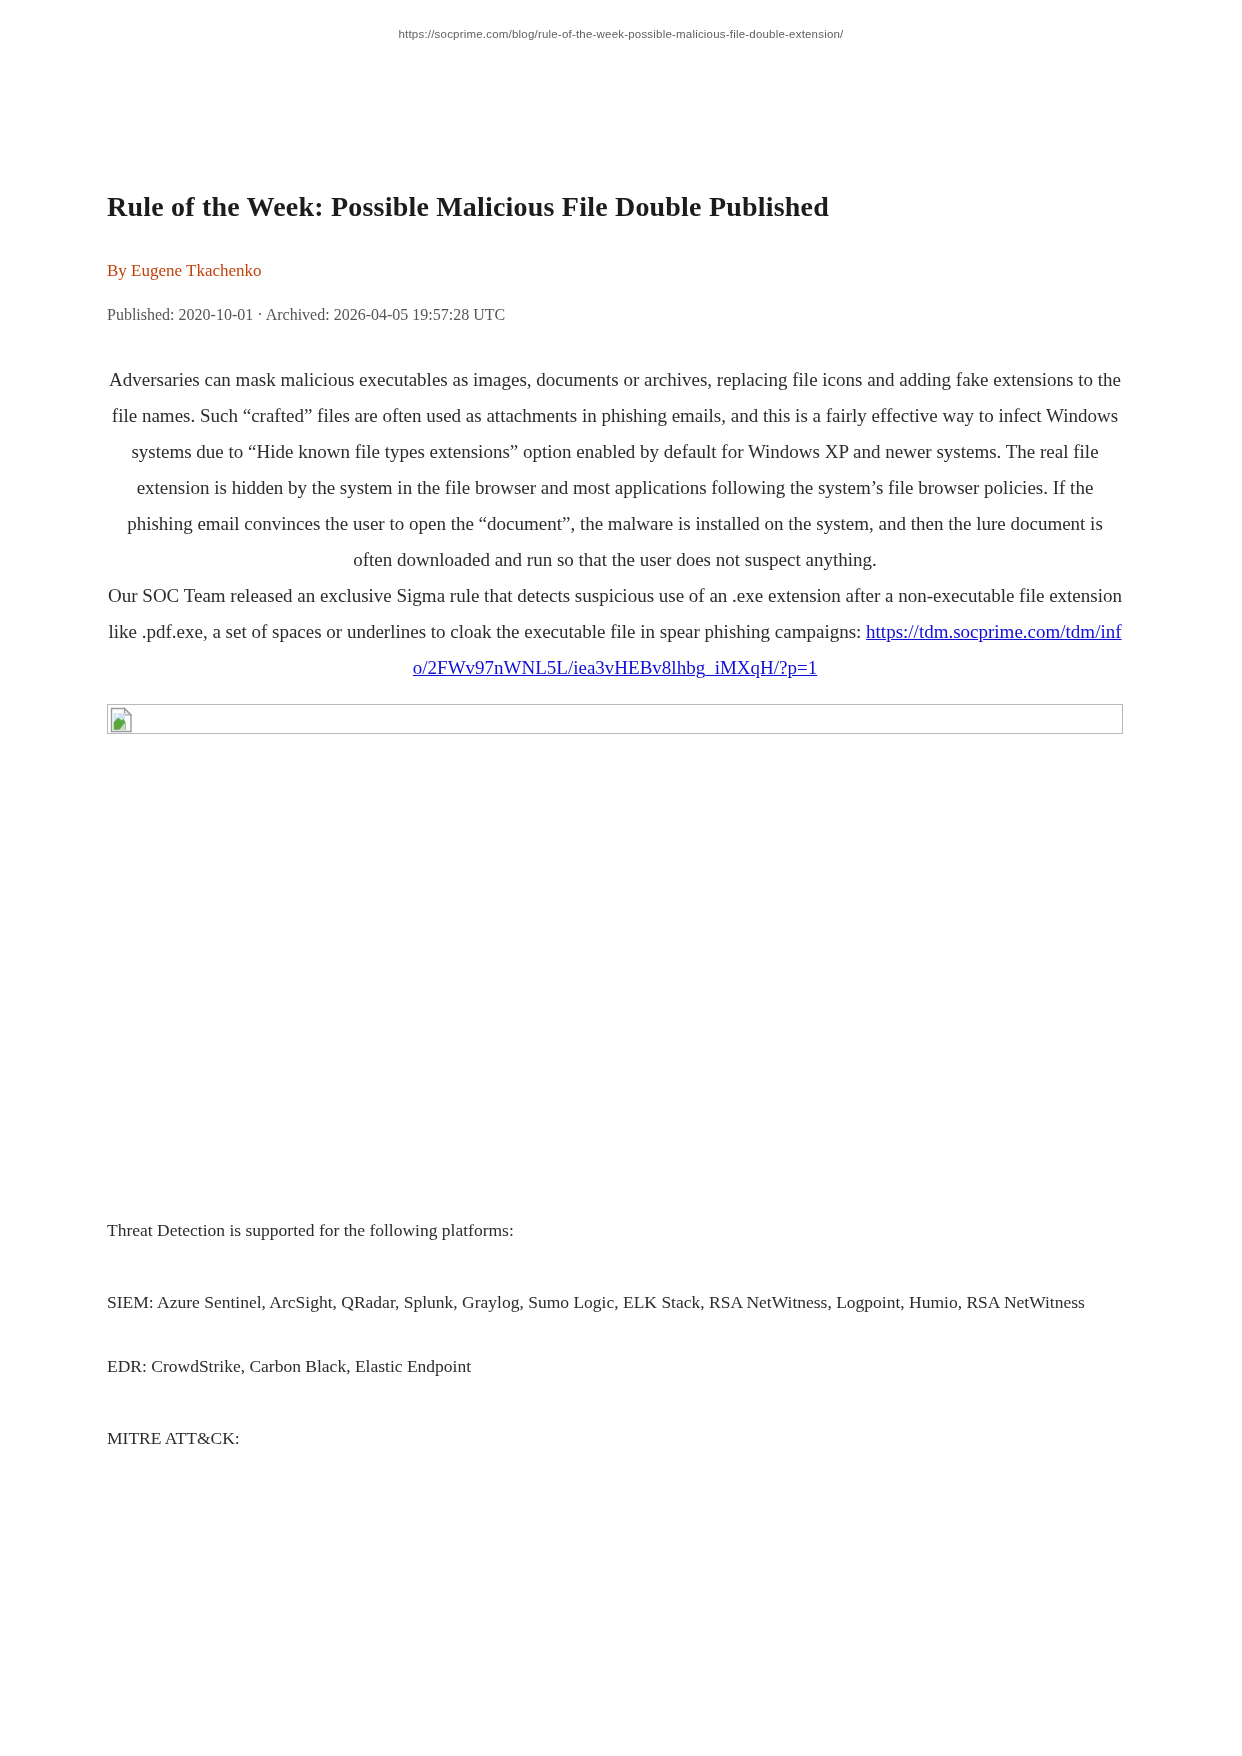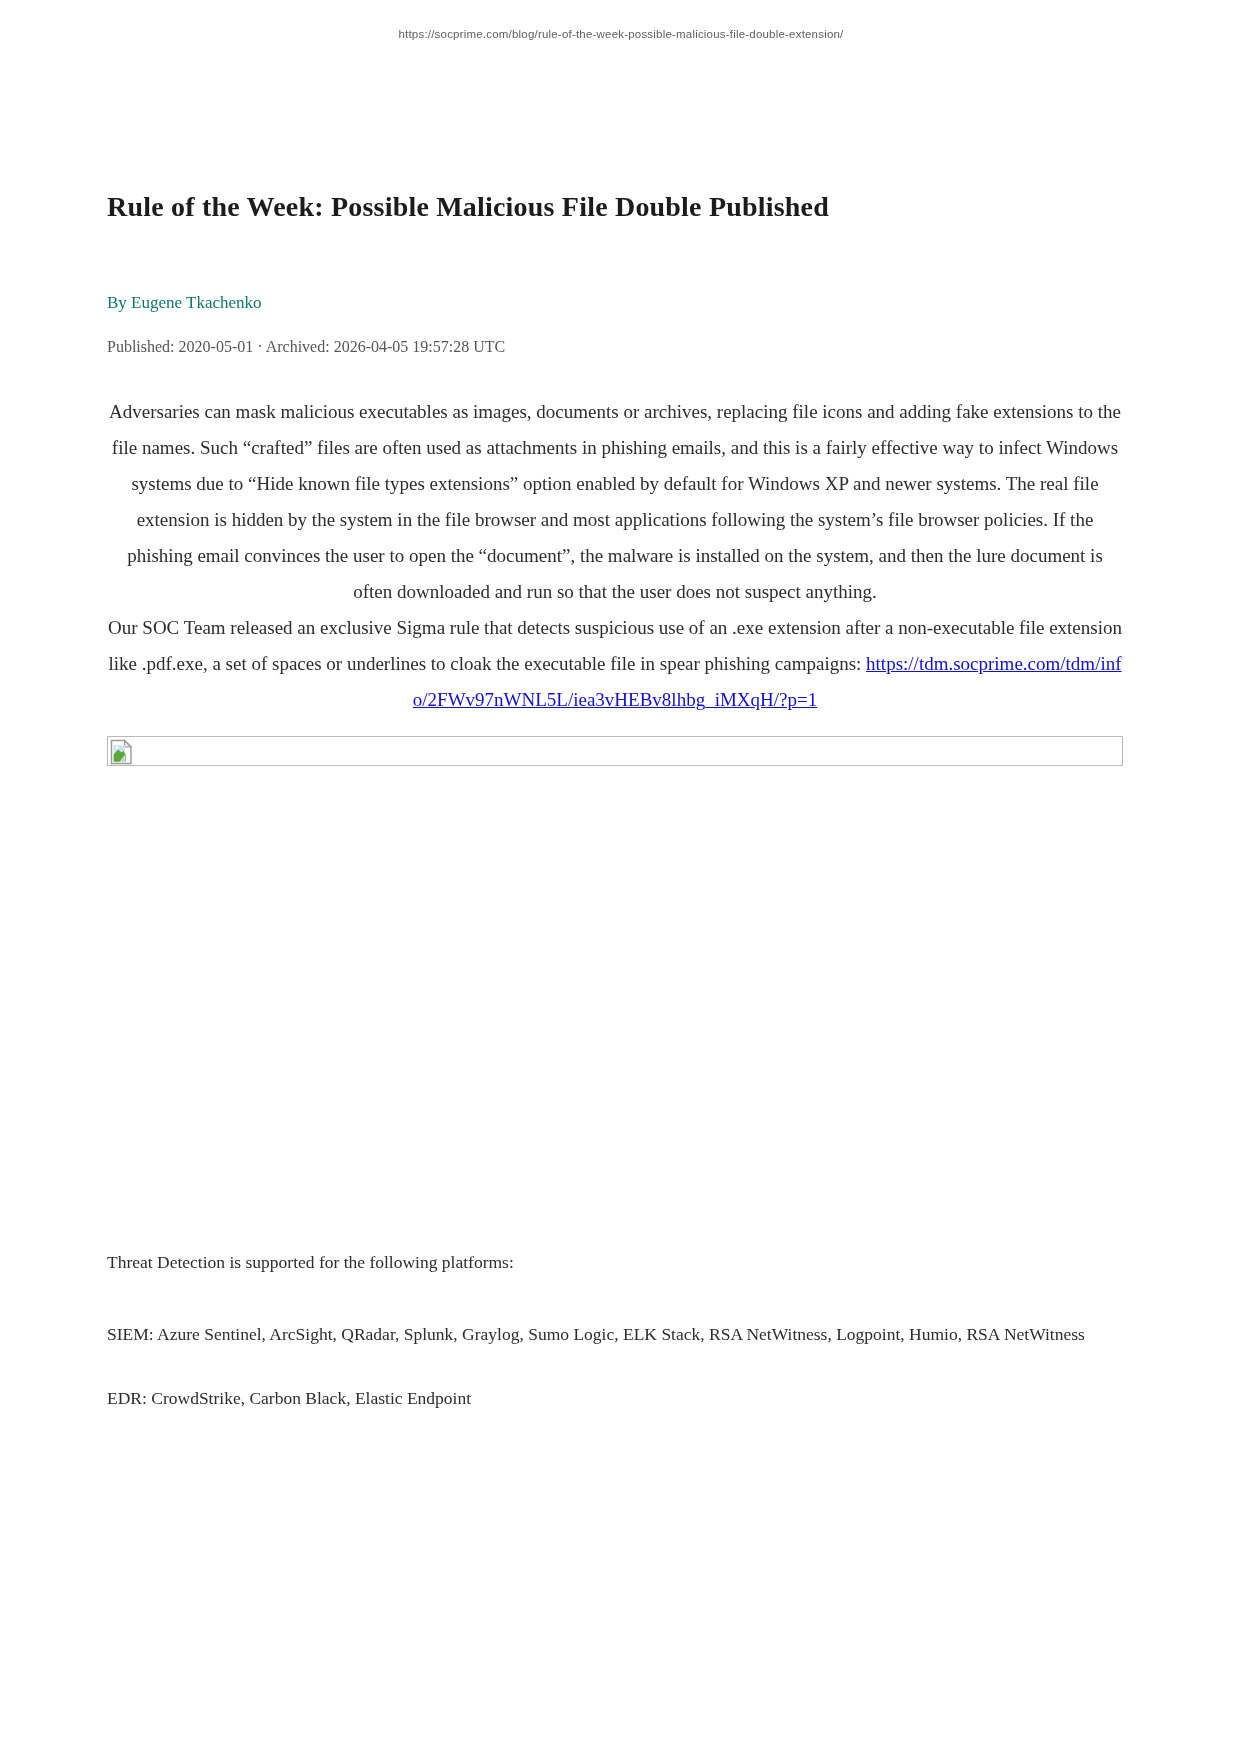--- a/index.html
+++ b/index.html
@@ -27,24 +27,24 @@
   }
   .article-title {
     margin-top: 150px;
     font-size: 28px;
     line-height: 34px;
     font-weight: bold;
     color: #1c1c1c;
     letter-spacing: 0.2px;
   }
   .byline {
-    margin-top: 68px;
+    margin-top: 36px;
     font-size: 17px;
     line-height: 22px;
-    color: #0f766e;
+    color: #c2410c;
   }
   .meta-line {
     margin-top: 22px;
     font-size: 16px;
     line-height: 22px;
     color: #565656;
   }
   .body-para {
     font-size: 19px;
     line-height: 36px;
@@ -96,21 +96,21 @@
 <div class="page">
 
   <div class="url-header">https://socprime.com/blog/rule-of-the-week-possible-malicious-file-double-extension/</div>
 
   <div class="content">
 
     <h1 class="article-title">Rule of the Week: Possible Malicious File Double Published</h1>
 
     <p class="byline">By Eugene Tkachenko</p>
 
-    <p class="meta-line">Published: 2020-05-01 · Archived: 2026-04-05 19:57:28 UTC</p>
+    <p class="meta-line">Published: 2020-10-01 · Archived: 2026-04-05 19:57:28 UTC</p>
 
     <p class="body-para para-1">Adversaries can mask malicious executables as images, documents or archives, replacing file icons and adding fake extensions to the file names. Such “crafted” files are often used as attachments in phishing emails, and this is a fairly effective way to infect Windows systems due to “Hide known file types extensions” option enabled by default for Windows XP and newer systems. The real file extension is hidden by the system in the file browser and most applications following the system’s file browser policies. If the phishing email convinces the user to open the “document”, the malware is installed on the system, and then the lure document is often downloaded and run so that the user does not suspect anything.</p>
 
     <p class="body-para para-2"><span>Our SOC Team released an exclusive Sigma rule that detects suspicious use of an .exe extension after a non-executable file extension like .pdf.exe, a set of spaces or underlines to cloak the executable file in spear phishing campaigns: </span><a href="#" class="rule-link">https://tdm.socprime.com/tdm/info/2FWv97nWNL5L/iea3vHEBv8lhbg_iMXqH/?p=1</a></p>
 
     <div class="image-placeholder">
       <span>
         <svg width="23" height="26" viewBox="0 0 23 26" xmlns="http://www.w3.org/2000/svg">
           <path d="M1.5 1.5 h13 l6.5 6.5 v16.5 h-19.5 z" fill="#fdfdfd" stroke="#9a9a9a" stroke-width="1.4"></path>
           <path d="M14.5 1.5 v6.5 h6.5 z" fill="#e8e8e8" stroke="#9a9a9a" stroke-width="1.2"></path>

